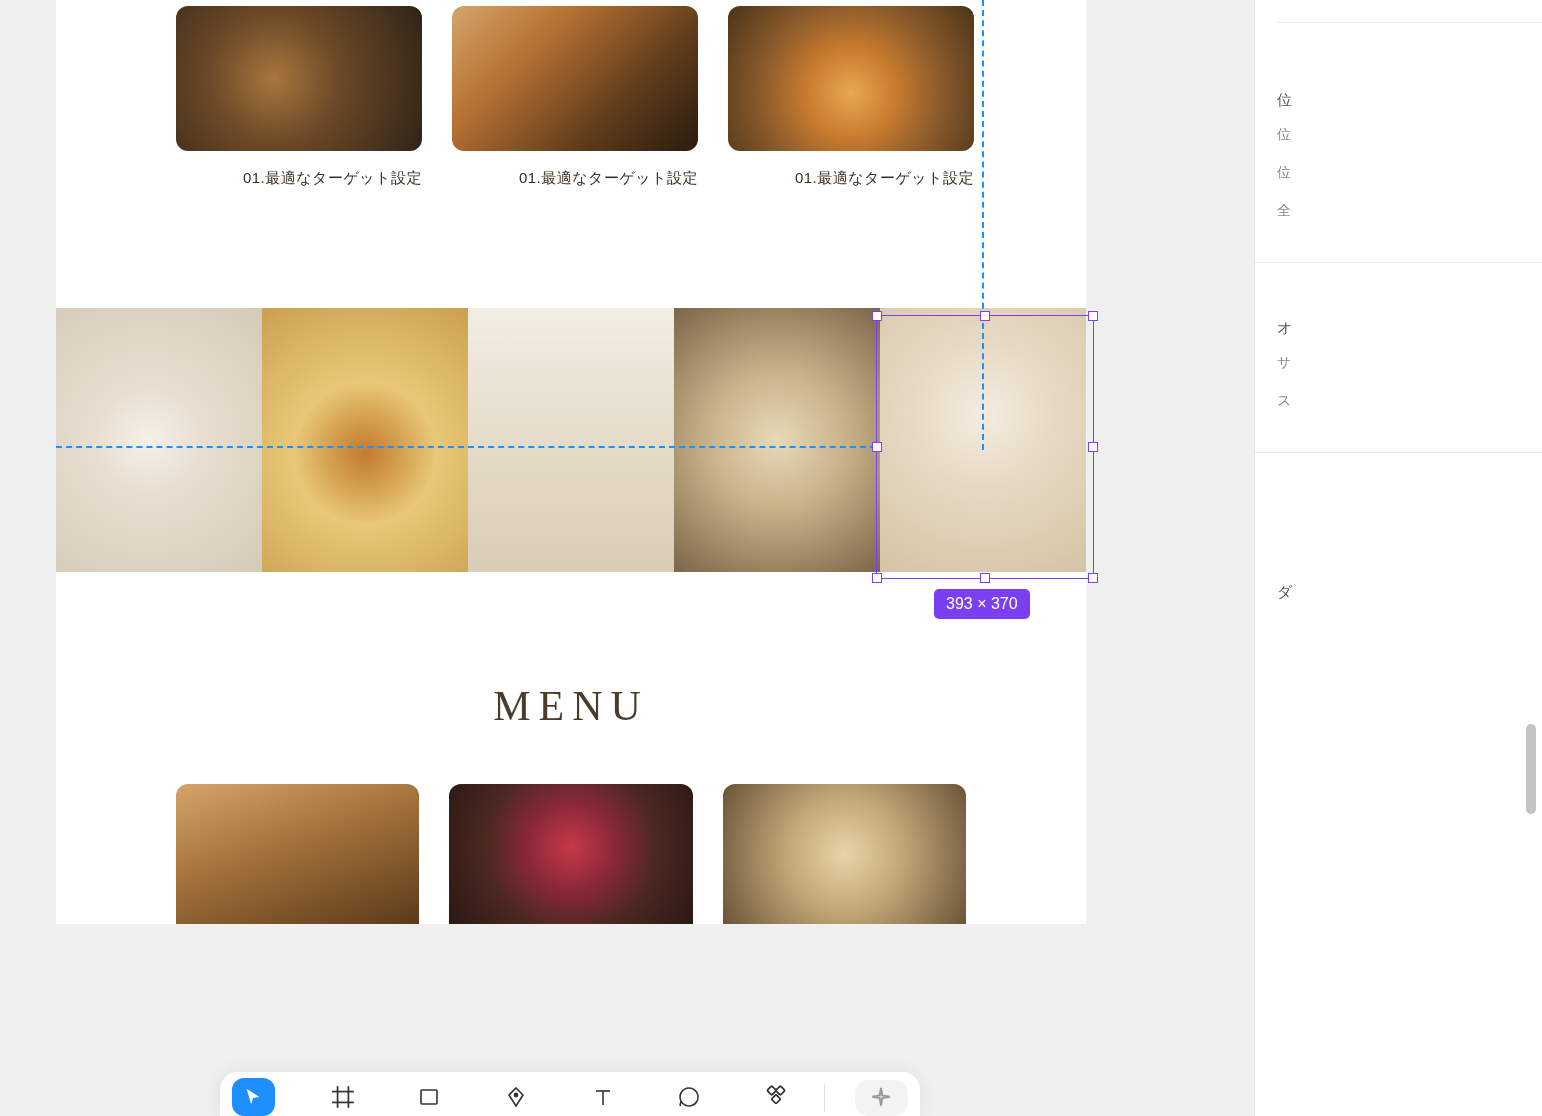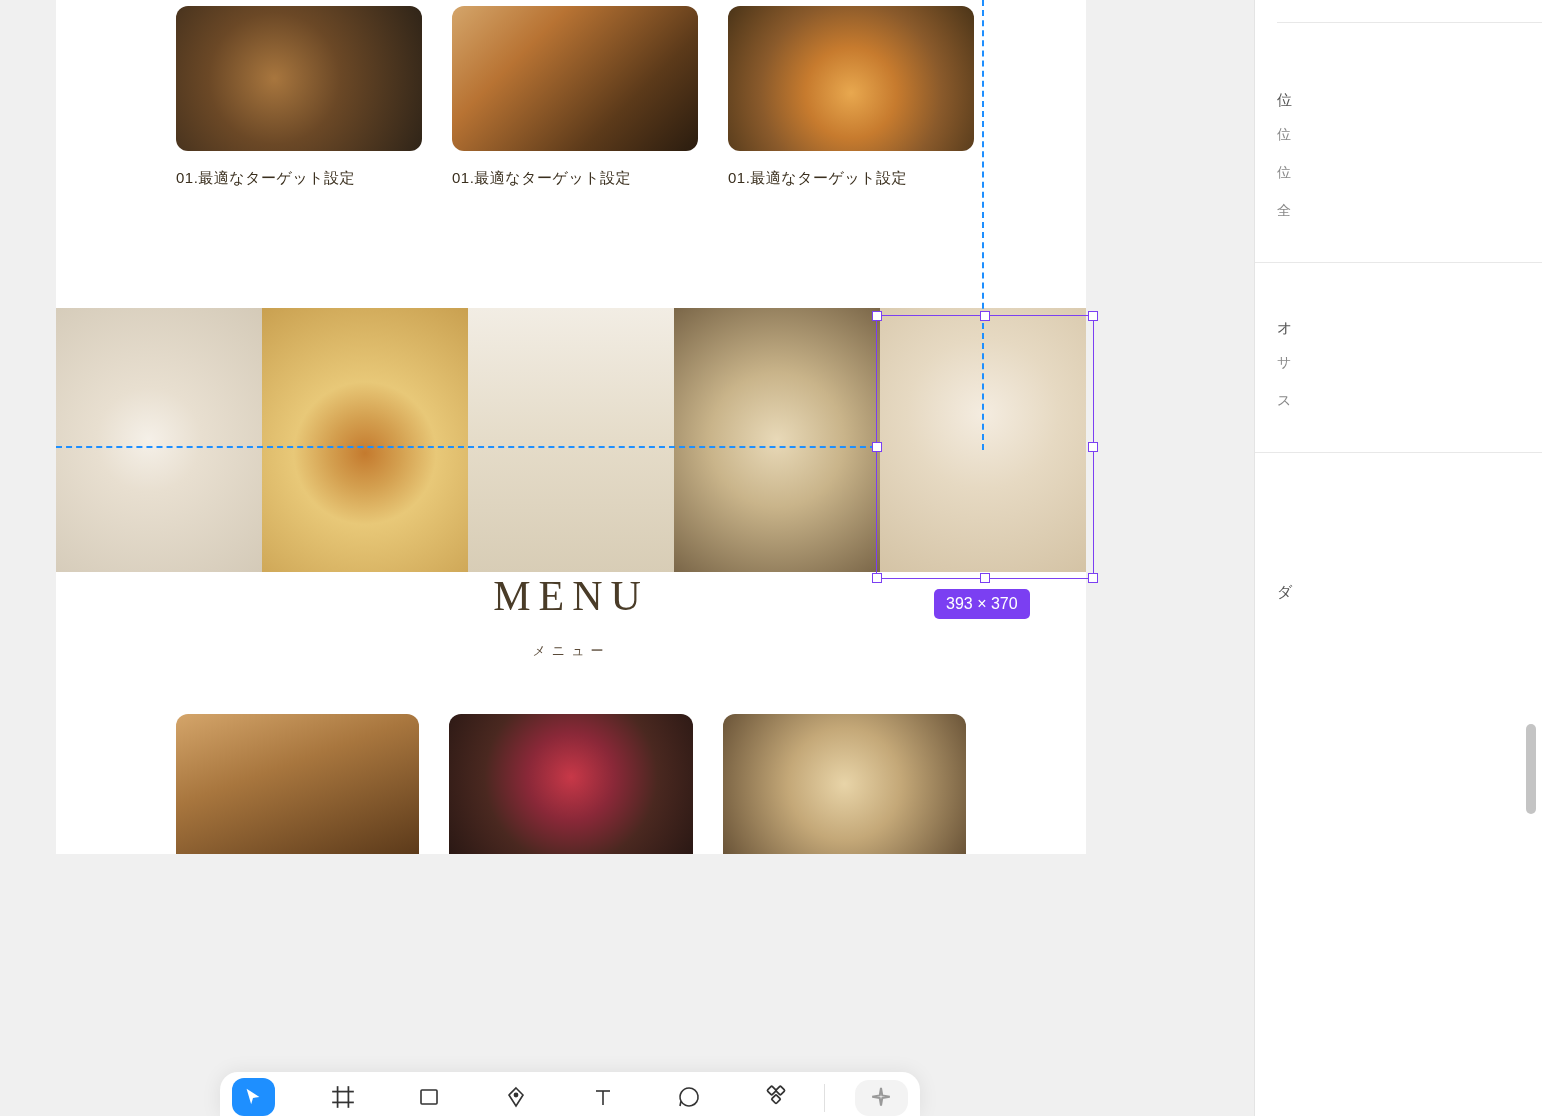--- a/index.html
+++ b/index.html
@@ -26,38 +26,38 @@
     top: -30px;
     width: 1030px;
     background: #fff;
   }
   .cards-row {
     display: flex;
     justify-content: space-between;
     padding: 36px 120px 0;
     gap: 30px;
   }
-  .card { width: 246px; text-align: left; }
+  .card { width: 246px; text-align: right; }
   .card-img {
     width: 246px; height: 145px; border-radius: 12px;
     display: flex; align-items: center; justify-content: center;
   }
   .card-caption {
     margin-top: 18px;
     font-size: 15px;
     color: #3a2f1e;
     letter-spacing: 0.5px;
   }
   .gallery-strip {
     margin-top: 120px;
     display: flex;
     height: 264px;
   }
   .gallery-item { flex: 1; height: 264px; position: relative; }
-  .menu-section { text-align: center; }
+  .menu-section { text-align: center; padding-top: 110px; }
   .menu-title {
     font-family: Georgia, serif;
     font-size: 42px;
     letter-spacing: 8px;
     color: #4a3c28;
     font-weight: 500;
   }
   .menu-sub {
     margin-top: 22px;
     font-size: 13px;
@@ -233,21 +233,20 @@
     <div class="gallery-strip">
       <div class="gallery-item img-bao"></div>
       <div class="gallery-item img-pancake"></div>
       <div class="gallery-item img-table"></div>
       <div class="gallery-item img-bread2"></div>
       <div class="gallery-item img-cookies"></div>
     </div>
 
     <div class="menu-section">
       <div class="menu-title">MENU</div>
-      <div class="menu-sub">メニュー</div>
       <div class="menu-cards">
         <div class="menu-card-img img-sandwich2"></div>
         <div class="menu-card-img img-drink"></div>
         <div class="menu-card-img img-plate"></div>
       </div>
     </div>
 
   </div>
 
   <div class="guide-v"></div>

